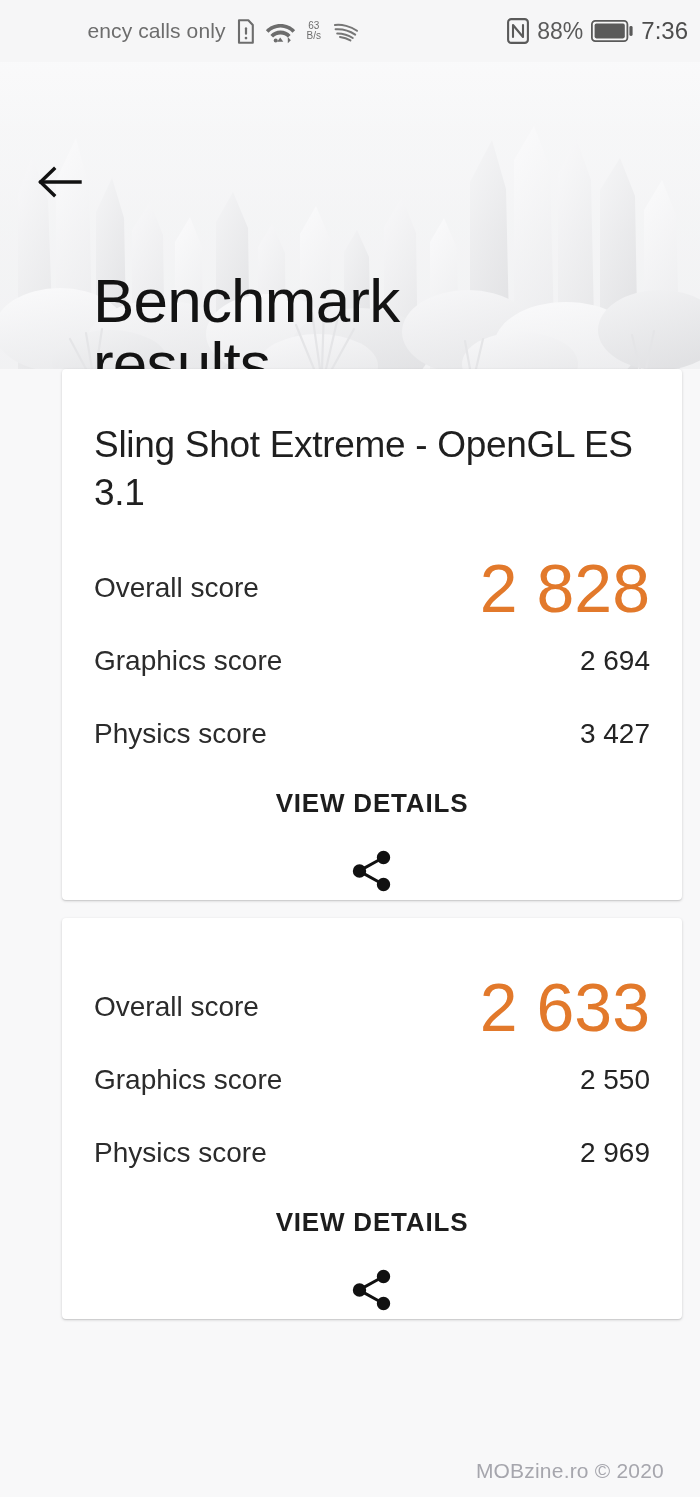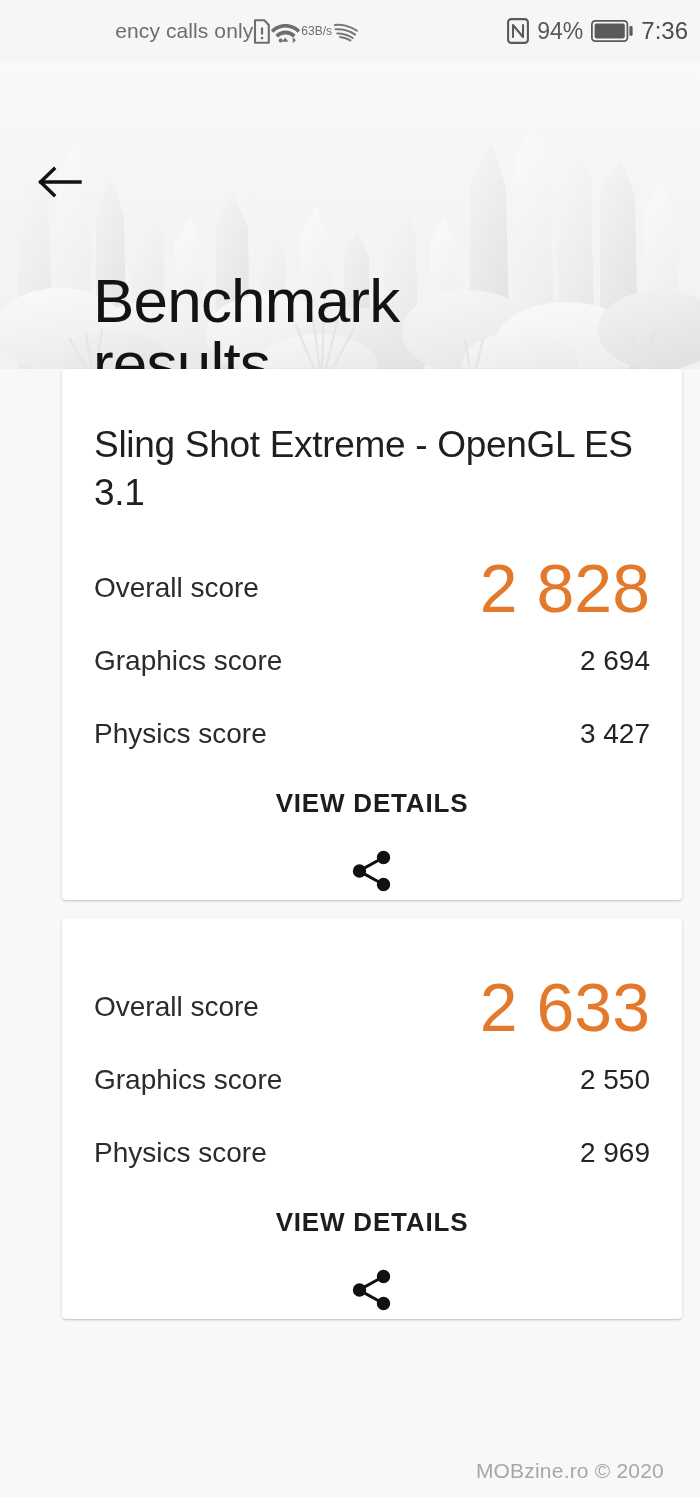--- a/index.html
+++ b/index.html
@@ -13,33 +13,33 @@
 
   
   .statusbar{
     position:relative; height:62px; width:100%;
     background:#f6f6f7;
     display:flex; align-items:center;
     font-size:22px; color:#6b6b6b;
   }
   .sb-left{
     position:absolute; left:0; top:0; height:62px; width:370px;
-    display:flex; align-items:center; justify-content:flex-end; gap:0;
+    display:flex; align-items:center; justify-content:flex-end; gap:11px;
     padding-right:10px;
   }
   .sb-carrier{ font-size:21px; color:#6d6d6d; letter-spacing:.1px; white-space:nowrap;
                overflow:hidden; max-width:150px; }
   .sb-right{
     position:absolute; right:12px; top:0; height:62px;
     display:flex; align-items:center; gap:8px;
   }
   .sb-pct{ font-size:23px; color:#5a5a5a; }
   .sb-time{ font-size:24px; color:#4d4d4d; }
-  .netspeed{ display:flex; flex-direction:row; align-items:flex-end; line-height:1.02;
-             font-size:12px; color:#6d6d6d; }
+  .netspeed{ display:flex; flex-direction:column; align-items:center; line-height:1.02;
+             font-size:10px; color:#6d6d6d; }
   .icon-svg{ display:block; }
 
   
   .hero{
     position:relative; width:100%; height:307px; overflow:hidden;
     background:#ececed;
   }
   .hero-bg{ position:absolute; inset:0; overflow:hidden; }
   .hero-bg svg{ position:absolute; inset:0; width:100%; height:100%; }
   .hero-fade{
@@ -145,21 +145,21 @@
       </span>
     </div>
 
     <div class="sb-right">
       <span>
         <svg class="icon-svg" width="22" height="26" viewBox="0 0 22 26">
           <rect x="1.1" y="1.1" width="19.8" height="23.8" rx="3.2" fill="none" stroke="#5a5a5a" stroke-width="2.1"></rect>
           <path d="M6.0 19.0V7.0l10.0 12.0V7.0" fill="none" stroke="#5a5a5a" stroke-width="2.1" stroke-linejoin="round" stroke-linecap="round"></path>
         </svg>
       </span>
-      <span class="sb-pct">94%</span>
+      <span class="sb-pct">88%</span>
       <span>
         <svg class="icon-svg" width="42" height="22" viewBox="0 0 42 22">
           <rect x="0.9" y="0.9" width="35.5" height="20.2" rx="3.4" fill="none" stroke="#5a5a5a" stroke-width="1.8"></rect>
           <rect x="3.6" y="3.6" width="30.2" height="14.8" rx="1.8" fill="#5a5a5a"></rect>
           <rect x="38.4" y="6.0" width="3.2" height="10.0" rx="1.4" fill="#5a5a5a"></rect>
         </svg>
       </span>
       <span class="sb-time">7:36</span>
     </div>
   </div>

